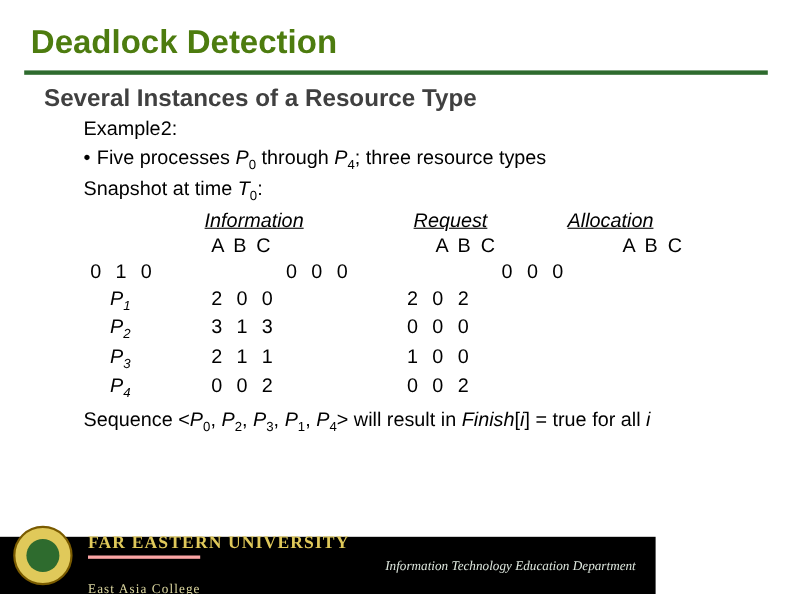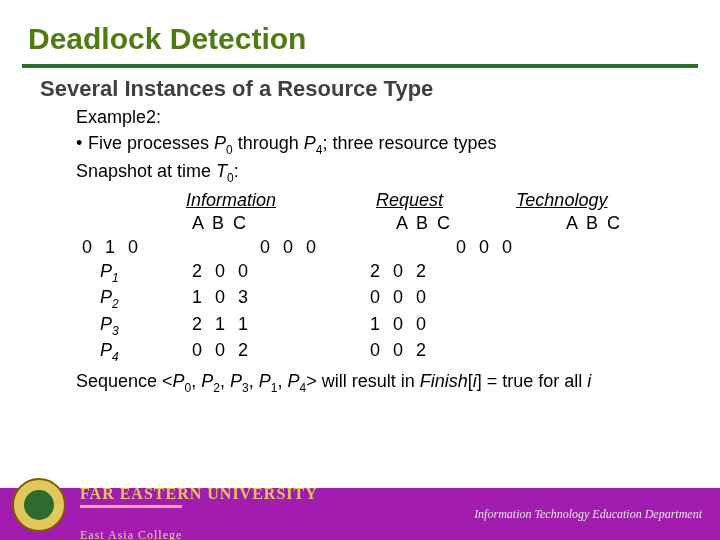--- a/index.html
+++ b/index.html
@@ -27,21 +27,21 @@
   .hdr-row .col-req { padding-left: 40px; }
   .hdr-row .col-avail { padding-left: 10px; }
   .abc-row .col-alloc { padding-left: 6px; letter-spacing: 2px; }
   .abc-row .col-req { padding-left: 60px; letter-spacing: 2px; }
   .abc-row .col-avail { padding-left: 60px; letter-spacing: 2px; }
   .data-row .col-proc { font-style: italic; }
   .data-row .col-alloc { padding-left: 6px; letter-spacing: 4px; }
   .data-row .col-req { padding-left: 34px; letter-spacing: 4px; }
   .data-row .col-avail { padding-left: 60px; letter-spacing: 4px; }
   .seq { margin-top: 4px; padding-right: 10px; }
-  .footer { position: absolute; left: 0; bottom: 0; width: 720px; height: 52px; background: #a21caf; display: flex; align-items: center; }
+  .footer { position: absolute; left: 0; bottom: 0; width: 596px; height: 52px; background: #000000; display: flex; align-items: center; }
   .logo-wrap { width: 60px; height: 60px; position: relative; margin-top: -16px; margin-left: 10px; }
   .seal-outer { width: 54px; height: 54px; border-radius: 50%; background: #e0c95a; border: 2px solid #7a5b00; position: absolute; top: 2px; left: 2px; display:flex; align-items:center; justify-content:center; }
   .seal-inner { width: 30px; height: 30px; border-radius: 50%; background: #2e6b2e; }
   .uni-block { margin-left: 10px; color: #e0c95a; }
   .uni-name { font-family: "Times New Roman", serif; font-variant: small-caps; font-size: 16px; letter-spacing: 1px; font-weight: 600; }
   .uni-sub { font-family: "Times New Roman", serif; font-size: 12px; color: #dcd7a0; border-top: 3px solid #fca5a5; display:inline-block; padding-top:20px; margin-top:2px; letter-spacing: 1px; }
   .dept { margin-left: auto; margin-right: 18px; color: #dfe8df; font-family: Georgia, "Times New Roman", serif; font-style: italic; font-size: 12px; }
 </style>
 </head>
 <body>
@@ -62,42 +62,42 @@
 
     <div class="snapshot">
       <span>Snapshot at time </span><span class="ital">T</span><span class="sub">0</span><span>:</span>
     </div>
 
     <div class="tbl">
       <div class="hdr-row">
         <div class="col-proc"></div>
         <div class="col-alloc">Information</div>
         <div class="col-req">Request</div>
-        <div class="col-avail">Technology</div>
+        <div class="col-avail">Allocation</div>
       </div>
       <div class="abc-row">
         <div class="col-proc"></div>
         <div class="col-alloc">A B C</div>
         <div class="col-req">A B C</div>
         <div class="col-avail">A B C</div>
       </div>
       <div class="data-row">
           <div class="col-alloc">0 1 0</div>
           <div class="col-req">0 0 0</div>
           <div class="col-avail">0 0 0</div>
         </div>
         <div class="data-row">
           <div class="col-proc"><span class="ital">P</span><span class="sub">1</span></div>
           <div class="col-alloc">2 0 0</div>
           <div class="col-req">2 0 2</div>
           <div class="col-avail"></div>
         </div>
         <div class="data-row">
           <div class="col-proc"><span class="ital">P</span><span class="sub">2</span></div>
-          <div class="col-alloc">1 0 3</div>
+          <div class="col-alloc">3 1 3</div>
           <div class="col-req">0 0 0</div>
           <div class="col-avail"></div>
         </div>
         <div class="data-row">
           <div class="col-proc"><span class="ital">P</span><span class="sub">3</span></div>
           <div class="col-alloc">2 1 1</div>
           <div class="col-req">1 0 0</div>
           <div class="col-avail"></div>
         </div>
         <div class="data-row">

